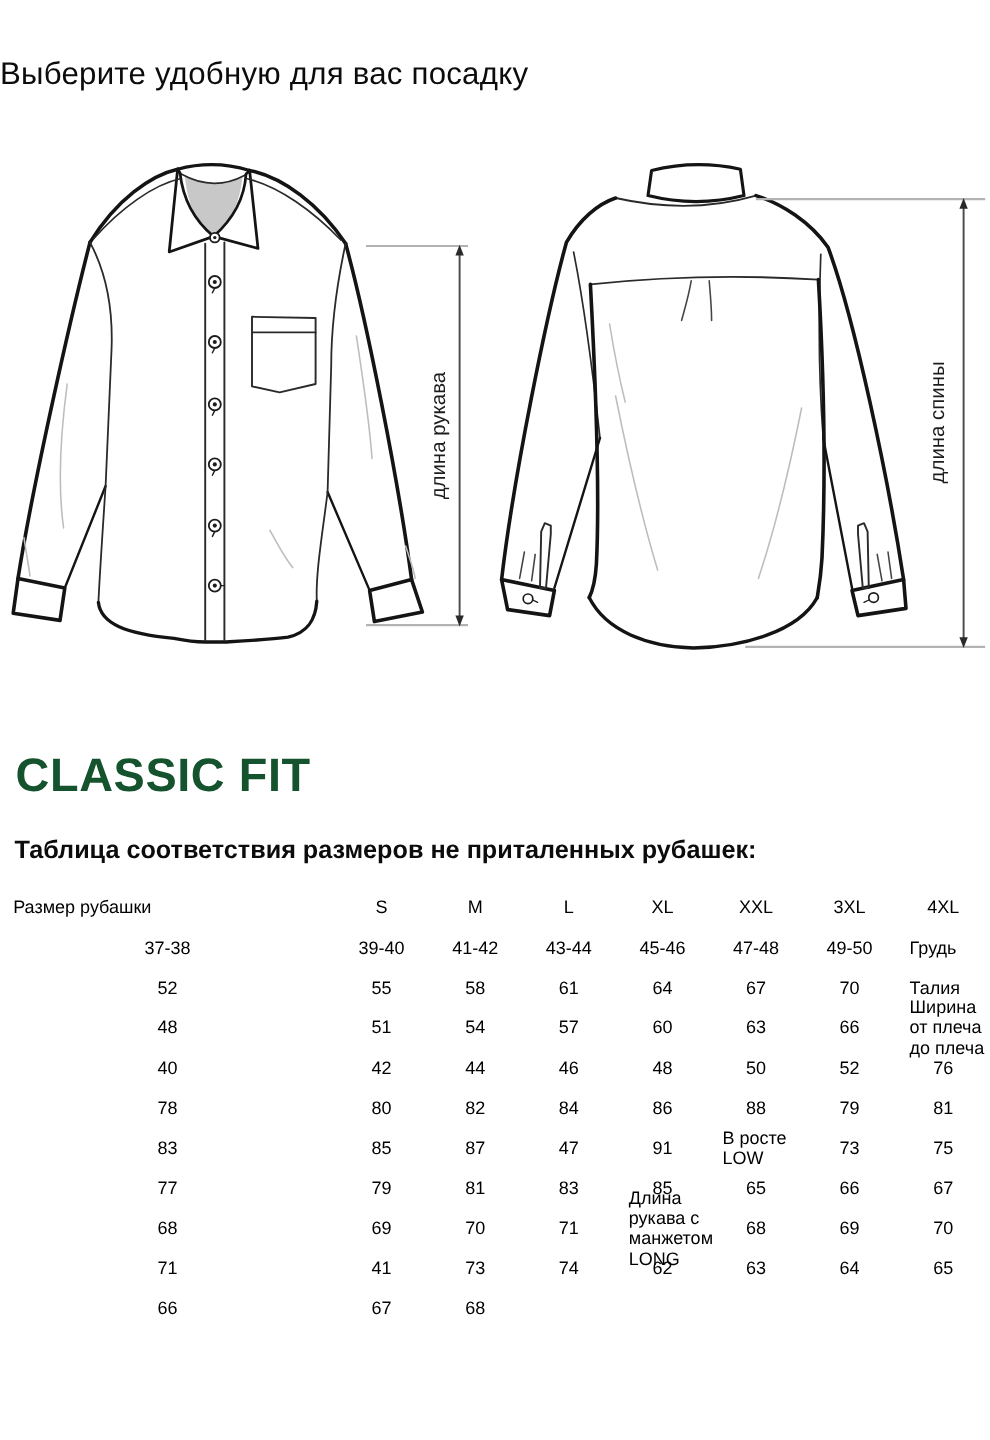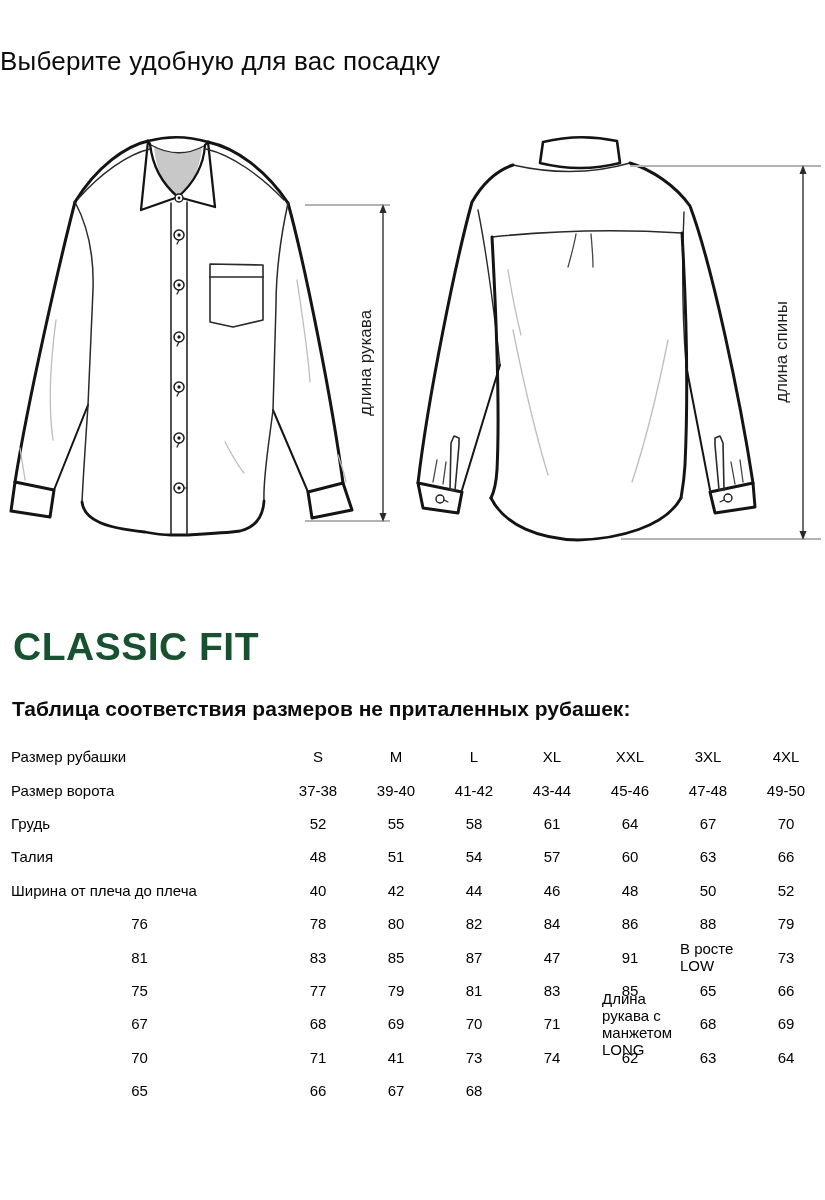--- a/index.html
+++ b/index.html
@@ -191,21 +191,20 @@
 
 <div class="size-table" id="size-table">
     <div class="cell label">Размер рубашки</div>
     <div class="cell value">S</div>
     <div class="cell value">M</div>
     <div class="cell value">L</div>
     <div class="cell value">XL</div>
     <div class="cell value">XXL</div>
     <div class="cell value">3XL</div>
     <div class="cell value">4XL</div>
-    <div class="cell label">Размер ворота</div>
     <div class="cell value">37-38</div>
     <div class="cell value">39-40</div>
     <div class="cell value">41-42</div>
     <div class="cell value">43-44</div>
     <div class="cell value">45-46</div>
     <div class="cell value">47-48</div>
     <div class="cell value">49-50</div>
     <div class="cell label">Грудь</div>
     <div class="cell value">52</div>
     <div class="cell value">55</div>

